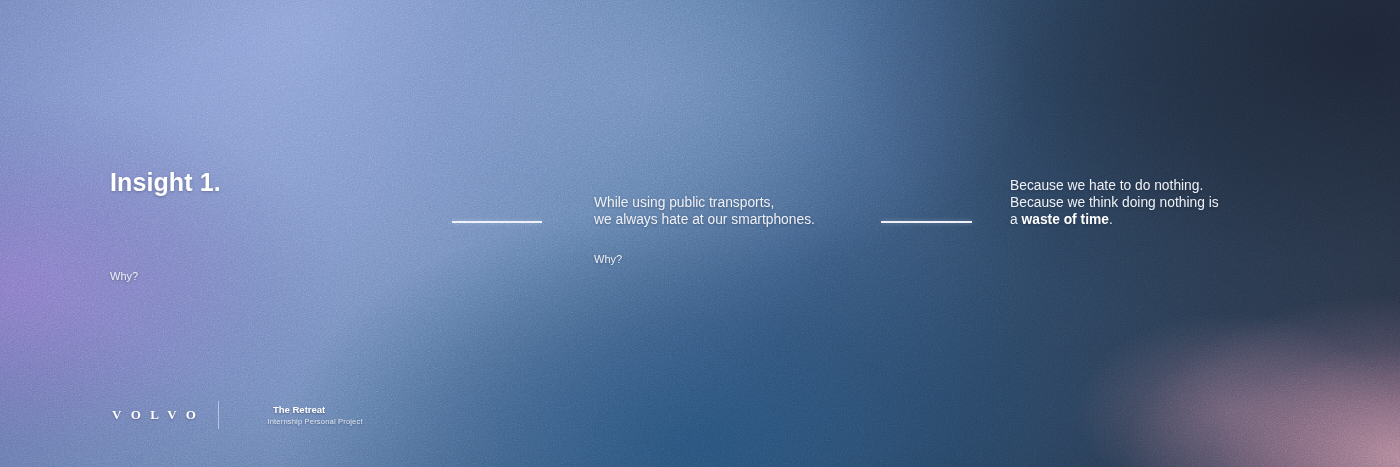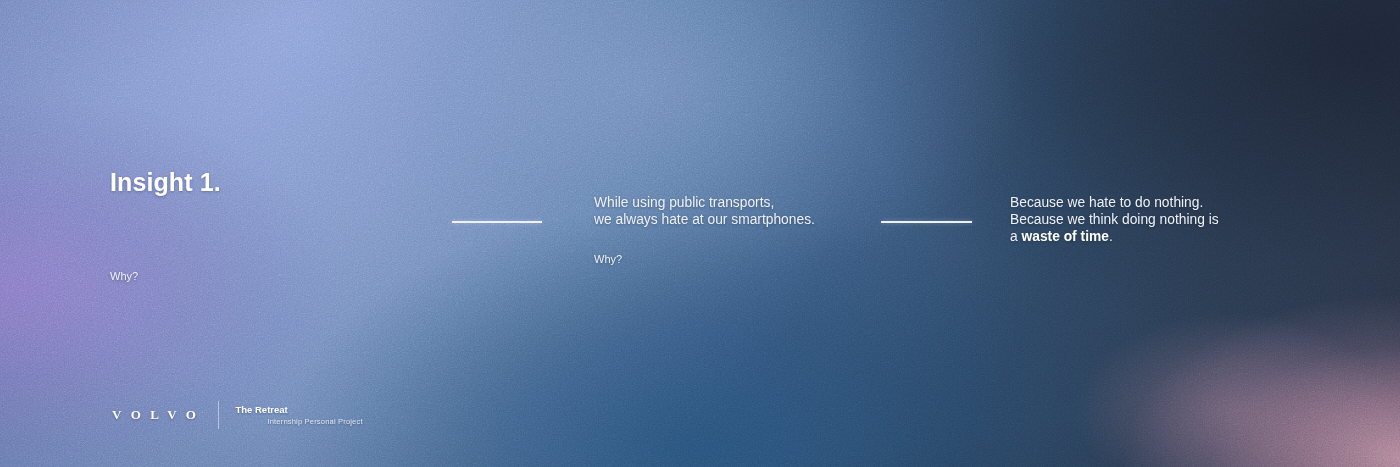--- a/index.html
+++ b/index.html
@@ -114,21 +114,21 @@
   .col {
     position: absolute;
     color: #eef1f7;
     font-size: 13.8px;
     line-height: 17.2px;
     text-shadow: 0 1px 3px rgba(20,30,50,0.35);
     white-space: pre-line;
   }
   .col-1 { left: 110px;  top: 194px; width: 330px; }
   .col-2 { left: 594px;  top: 194px; width: 300px; }
-  .col-3 { left: 1010px; top: 194px; width: 260px; }
+  .col-3 { left: 1010px; top: 177px; width: 260px; }
 
   .why {
     position: absolute;
     color: #eef1f7;
     font-size: 11px;
     line-height: 17.2px;
     text-shadow: 0 1px 3px rgba(20,30,50,0.35);
   }
   .why-1 { left: 110px; top: 268px; }
   .why-2 { left: 594px; top: 251px; }
@@ -166,20 +166,21 @@
     width: 1px;
     height: 28px;
     background: rgba(230,238,250,0.55);
     margin-left: 13px;
     margin-right: 16px;
   }
   .footer-texts {
     display: flex;
     flex-direction: column;
     justify-content: center;
+    text-align: center;
   }
   .footer-title {
     font-size: 9.5px;
     font-weight: bold;
     color: #ffffff;
     line-height: 13px;
     text-shadow: 0 1px 2px rgba(20,30,50,0.35);
   }
   .footer-subtitle {
     font-size: 7.6px;

